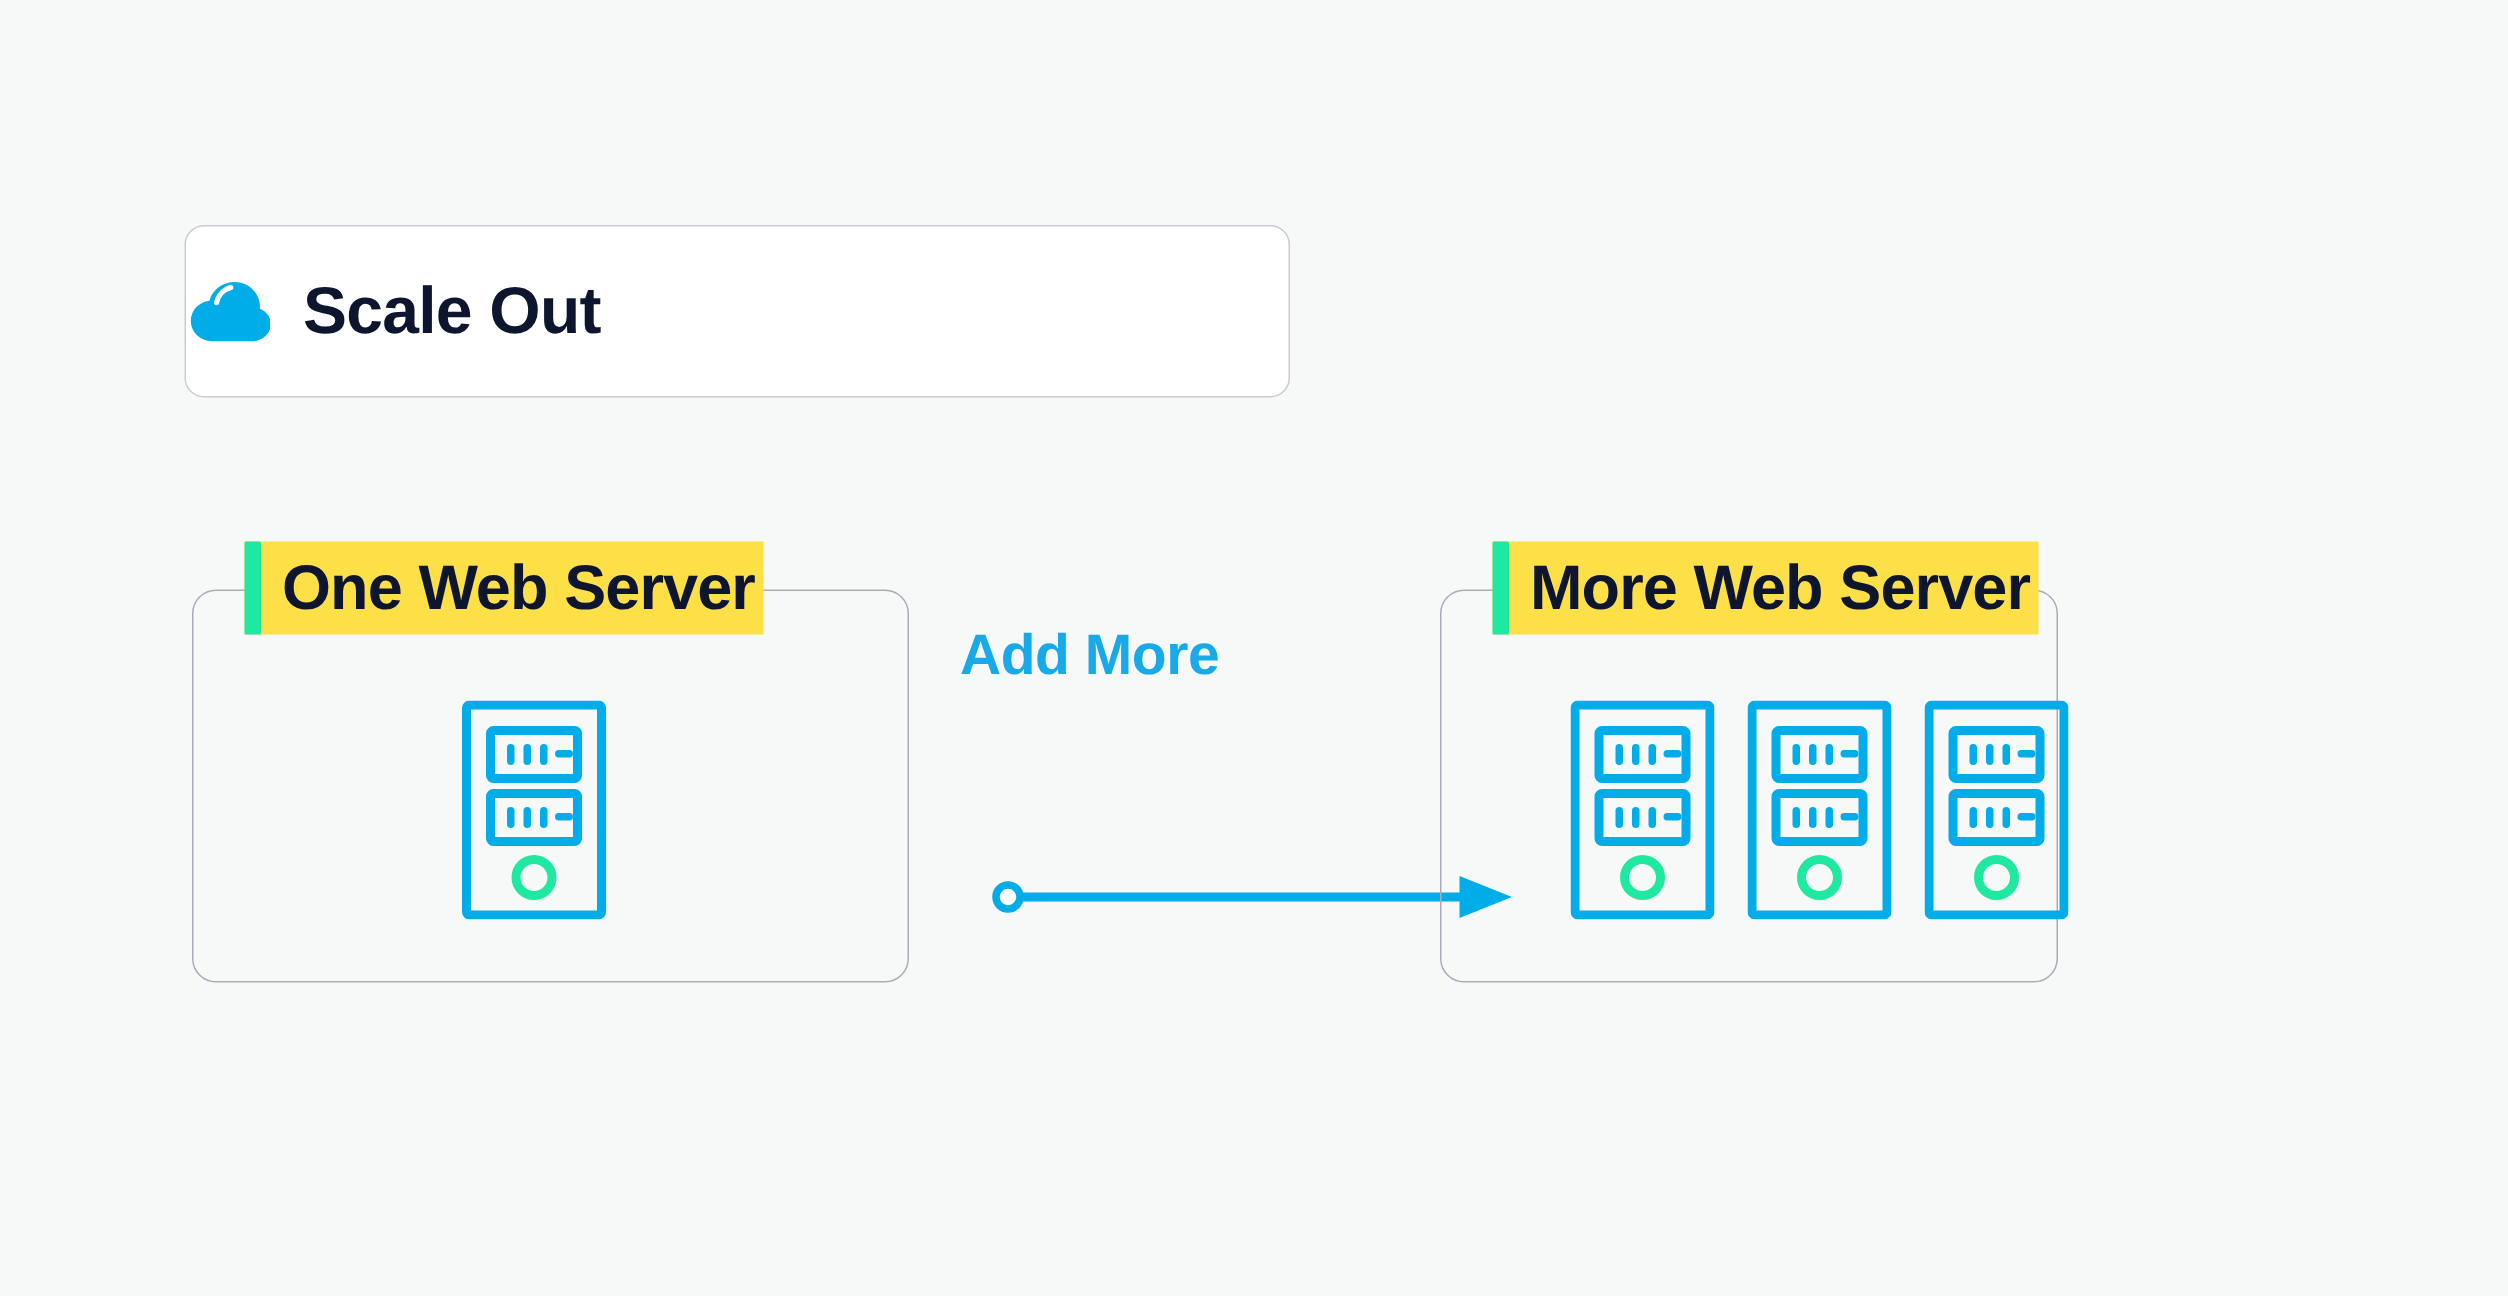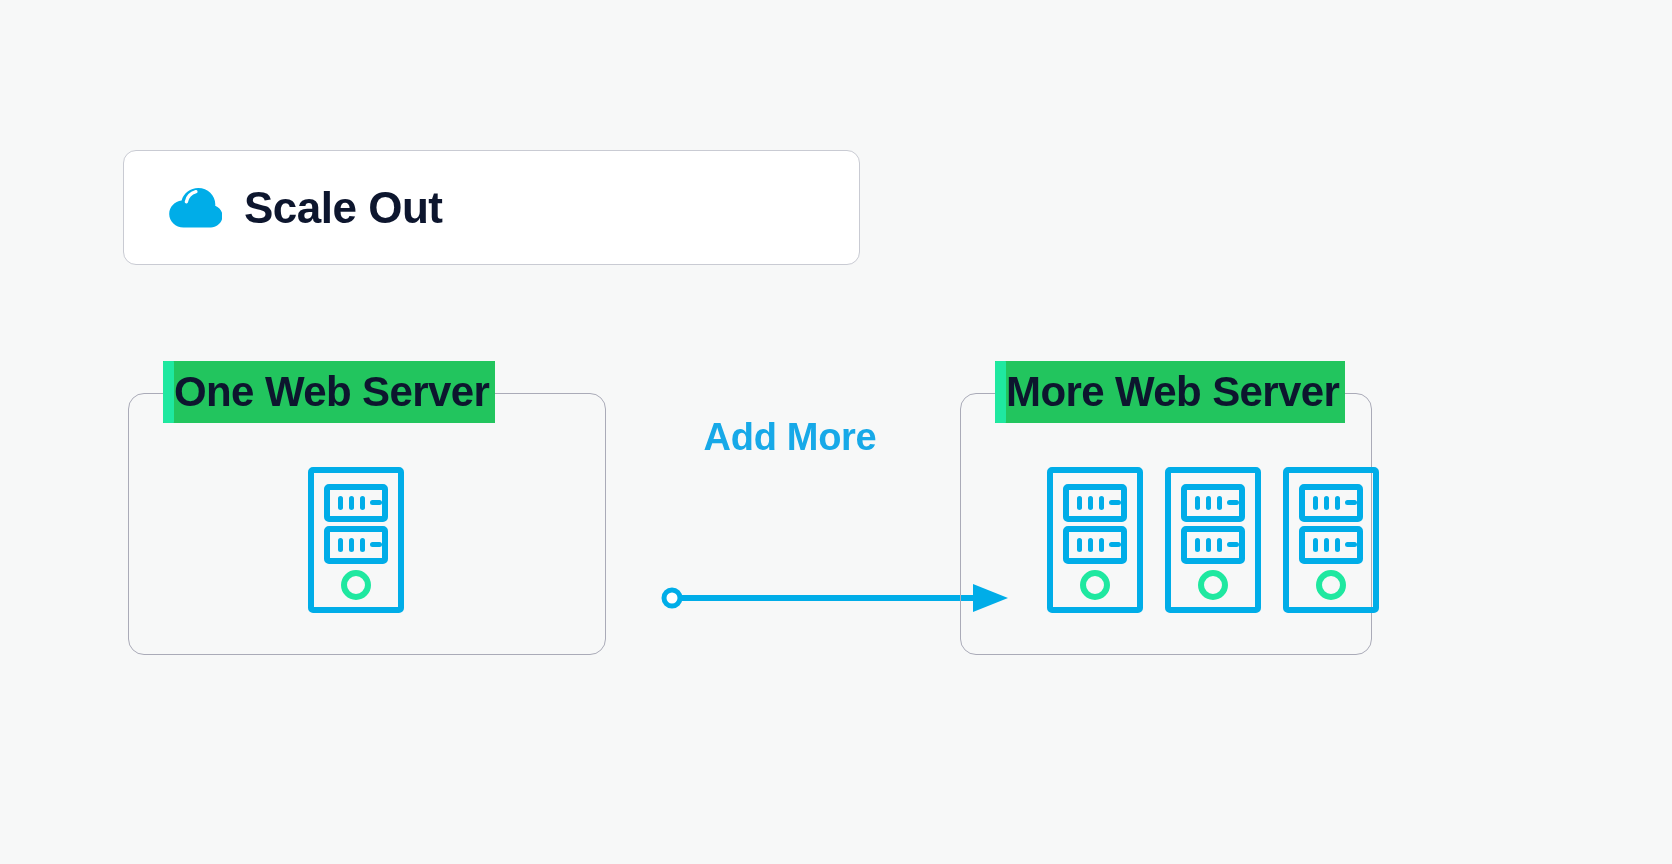--- a/index.html
+++ b/index.html
@@ -16,21 +16,20 @@
   
   .header-card{
     position:absolute;
     left:123px;top:150px;
     width:737px;height:115px;
     background:#ffffff;
     border:1.5px solid #c9cbd3;
     border-radius:13px;
     box-sizing:border-box;
     display:flex;align-items:center;
-    padding-left:42px;
     gap:22px;
   }
   .cloud-icon{width:56px;height:44px;display:block;flex:none;}
   .header-title{
     font-size:44px;
     font-weight:bold;
     color:#0d162e;
     letter-spacing:-0.5px;
     line-height:1;
     white-space:nowrap;
@@ -47,22 +46,22 @@
   .panel-left{left:128px;top:393px;width:478px;height:262px;}
   .panel-right{left:960px;top:393px;width:412px;height:262px;}
 
   
   .panel-legend{
     position:absolute;
     top:-33px;
     left:34px;
     height:62px;
     display:flex;align-items:center;
-    gap:0;
-    background:#22c55e;
+    gap:14px;
+    background:#fde047;
     padding:0 6px 0 0;
     white-space:nowrap;
   }
   .accent-bar{
     width:11px;height:62px;
     background:#1fe8a0;
     flex:none;
     border-radius:1px;
   }
   .panel-title{
@@ -82,21 +81,20 @@
   }
   .rack-left{left:179px;top:73px;}
   .rack-right{left:86px;top:73px;}
   .server-icon{width:96px;height:146px;display:block;flex:none;}
 
   
   .flow-label{
     position:absolute;
     left:640px;top:410px;
     width:300px;
-    text-align:center;
     color:#17a9e8;
     font-size:38px;
     font-weight:bold;
     line-height:1.45;
     letter-spacing:-0.3px;
   }
   .flow-arrow{
     position:absolute;
     left:655px;top:578px;
     width:370px;height:42px;

